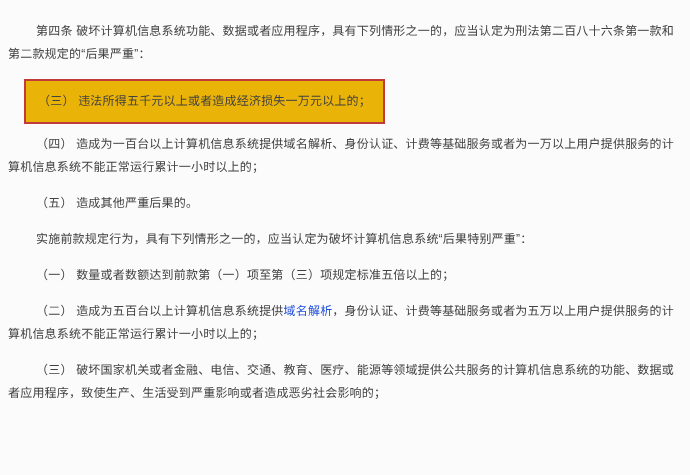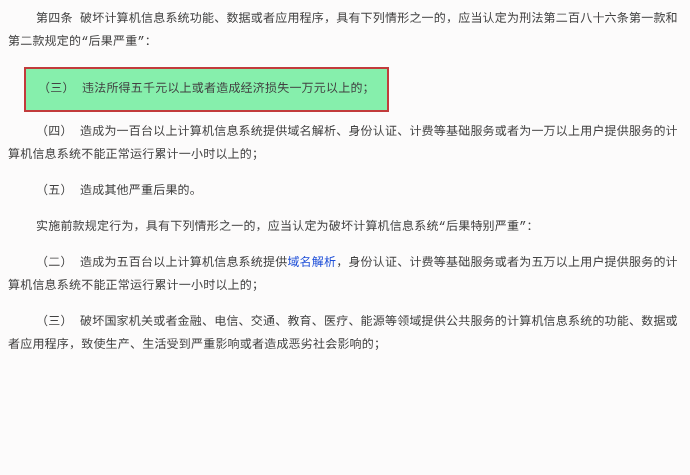--- a/index.html
+++ b/index.html
@@ -8,38 +8,37 @@
     height: 475px;
     background: #fcfbfb;
     overflow: hidden;
     font-family: "Liberation Sans", sans-serif;
     color: #424242;
   }
   .doc {
     box-sizing: border-box;
     width: 690px;
     height: 448px;
-    padding: 8px 8px 0 8px;
-    font-family: Liberation Mono, monospace;
+    padding: 20px 8px 0 8px;
   }
   p.para {
     margin: 0 0 13px 0;
     font-size: 12px;
     line-height: 23px;
     text-indent: 28px;
     letter-spacing: 0.2px;
     word-break: break-all;
   }
   .highlight-box {
     border: 2px solid #c23b3b;
     margin: 5px 0 9px 16px;
     padding: 9px 12px;
     width: max-content;
     max-width: 630px;
-    background: #86efac;
+    background: #eab308;
   }
   .highlight-box p.para {
     margin: 0;
     text-indent: 0;
     white-space: nowrap;
   }
   a.link {
     color: #1d4ed8;
     text-decoration: none;
     cursor: pointer;
@@ -57,18 +56,19 @@
   <div class="highlight-box">
     <p class="para">（三） 违法所得五千元以上或者造成经济损失一万元以上的；</p>
   </div>
 
   <p class="para">（四） 造成为一百台以上计算机信息系统提供域名解析、身份认证、计费等基础服务或者为一万以上用户提供服务的计算机信息系统不能正常运行累计一小时以上的；</p>
 
   <p class="para">（五） 造成其他严重后果的。</p>
 
   <p class="para">实施前款规定行为，具有下列情形之一的，应当认定为破坏计算机信息系统“后果特别严重”：</p>
 
+  <p class="para">（一） 数量或者数额达到前款第（一）项至第（三）项规定标准五倍以上的；</p>
 
   <p class="para"><span>（二） 造成为五百台以上计算机信息系统提供</span><a class="link">域名解析</a><span>，身份认证、计费等基础服务或者为五万以上用户提供服务的计算机信息系统不能正常运行累计一小时以上的；</span></p>
 
   <p class="para">（三） 破坏国家机关或者金融、电信、交通、教育、医疗、能源等领域提供公共服务的计算机信息系统的功能、数据或者应用程序，致使生产、生活受到严重影响或者造成恶劣社会影响的；</p>
 
 </div>
 
 </body></html>

